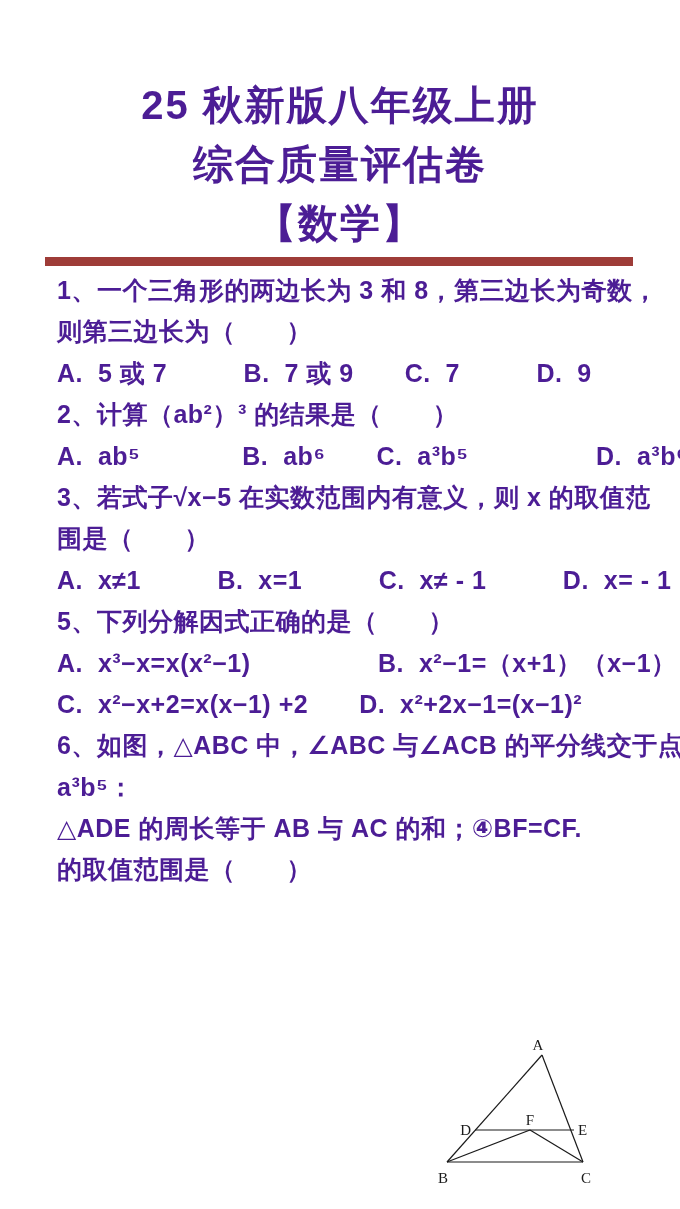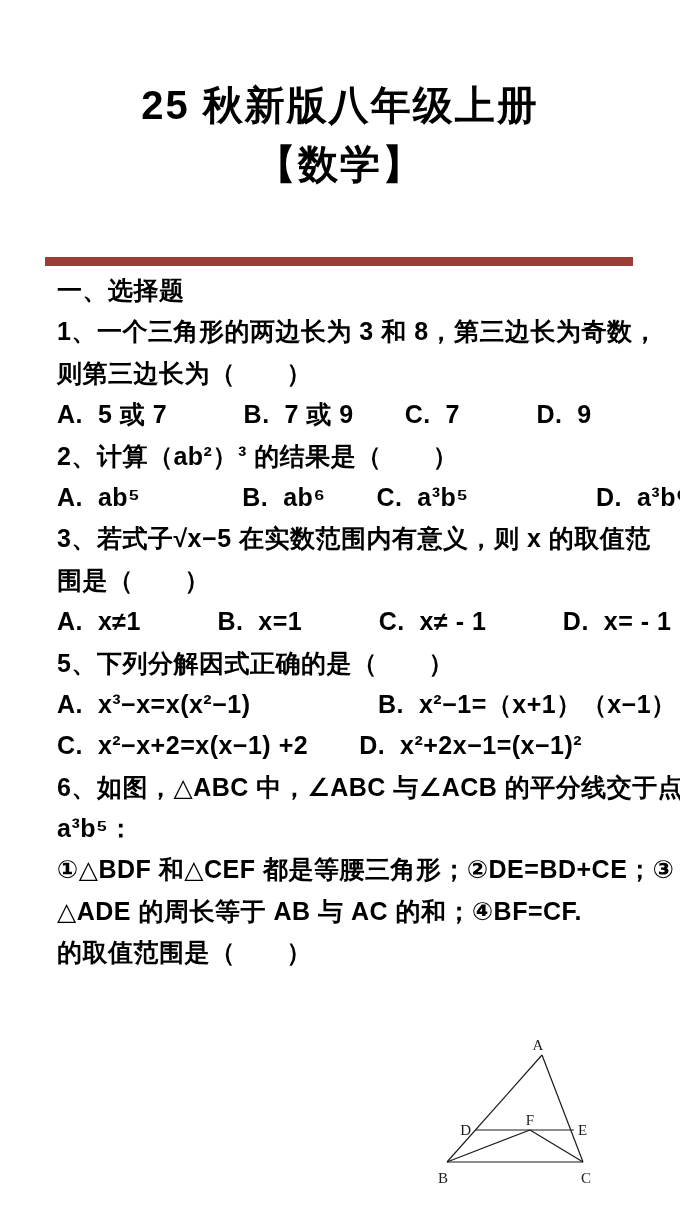--- a/index.html
+++ b/index.html
@@ -4,21 +4,21 @@
 <style>
   html, body { margin: 0; padding: 0; background: #ffffff; }
   .page {
     position: relative;
     width: 680px;
     height: 1209px;
     background: #ffffff;
     overflow: hidden;
     font-family: "Liberation Sans", "DejaVu Sans", sans-serif;
     font-weight: bold;
-    color: #000000;
+    color: #4c1d95;
   }
   .title-block {
     position: absolute;
     top: 76px;
     left: 0;
     width: 100%;
     text-align: center;
   }
   .title-line {
     font-size: 40px;
@@ -61,41 +61,40 @@
     fill: #1a1a1a;
   }
 </style>
 </head>
 <body>
 
 <div class="page">
 
   <div class="title-block">
     <div class="title-line">25 秋新版八年级上册</div>
+    <div class="title-line">综合质量评估卷</div>
     <div class="title-line">【数学】</div>
   </div>
 
   <div class="divider" style="background: rgb(158, 60, 56);"></div>
 
   <div class="body-text">
-    <div class="line">一、选择题</div>
     <div class="line">1、一个三角形的两边长为 3 和 8，第三边长为奇数，</div>
     <div class="line">则第三边长为（　　）</div>
     <div class="line">A.  5 或 7　　　B.  7 或 9　　C.  7　　　D.  9</div>
     <div class="line">2、计算（ab²）³ 的结果是（　　）</div>
     <div class="line">A.  ab⁵　　　　B.  ab⁶　　C.  a³b⁵　　　　　D.  a³b⁶</div>
     <div class="line">3、若式子√x−5 在实数范围内有意义，则 x 的取值范</div>
     <div class="line">围是（　　）</div>
     <div class="line">A.  x≠1　　　B.  x=1　　　C.  x≠ - 1　　　D.  x= - 1</div>
     <div class="line">5、下列分解因式正确的是（　　）</div>
     <div class="line">A.  x³−x=x(x²−1)　　　　　B.  x²−1=（x+1）（x−1）</div>
     <div class="line">C.  x²−x+2=x(x−1) +2　　D.  x²+2x−1=(x−1)²</div>
     <div class="line">6、如图，△ABC 中，∠ABC 与∠ACB 的平分线交于点</div>
     <div class="line">a³b⁵：</div>
-    <div class="line">①△BDF 和△CEF 都是等腰三角形；②DE=BD+CE；③</div>
     <div class="line">△ADE 的周长等于 AB 与 AC 的和；④BF=CF.</div>
     <div class="line">的取值范围是（　　）</div>
   </div>
 
   <div class="figure">
     <svg width="180" height="165" viewBox="0 0 180 165" xmlns="http://www.w3.org/2000/svg">
       <g stroke="#1a1a1a" stroke-width="1.2" fill="none">
         <line x1="117" y1="20" x2="22" y2="127"></line>
         <line x1="117" y1="20" x2="158" y2="127"></line>
         <line x1="22" y1="127" x2="158" y2="127"></line>

